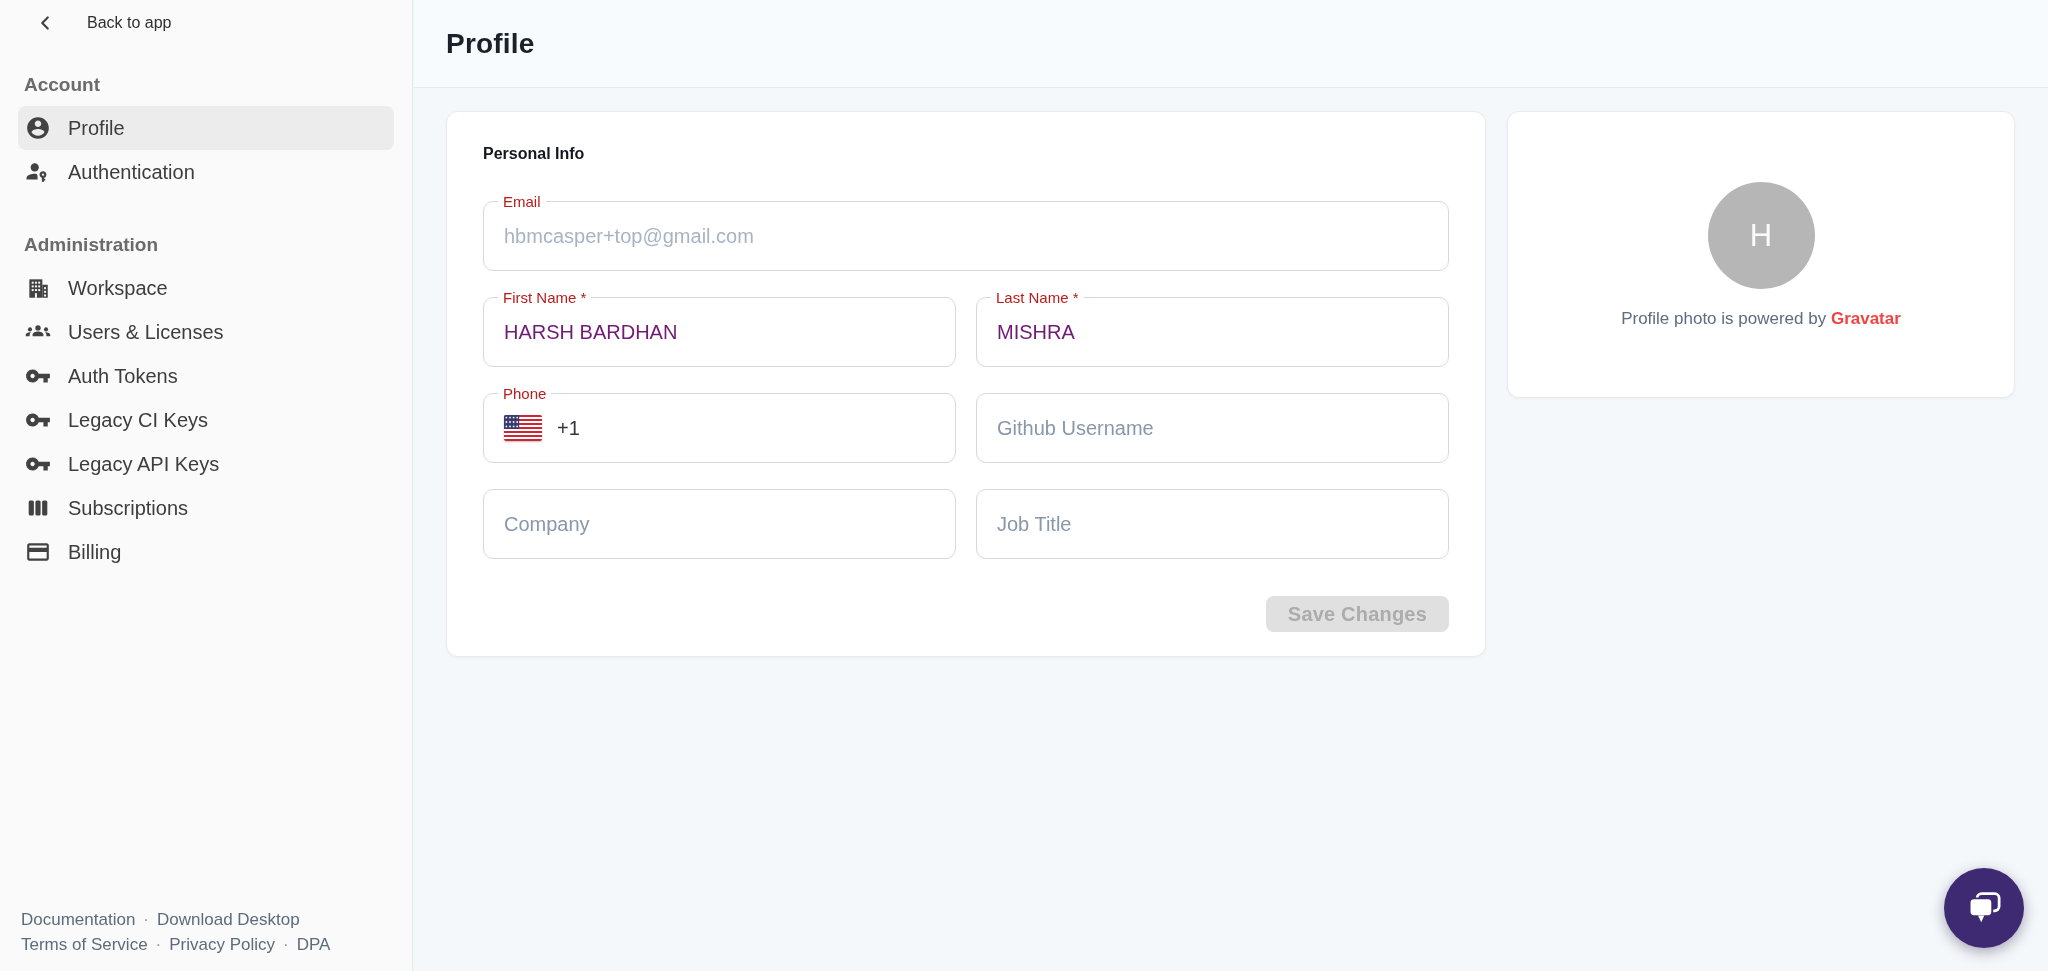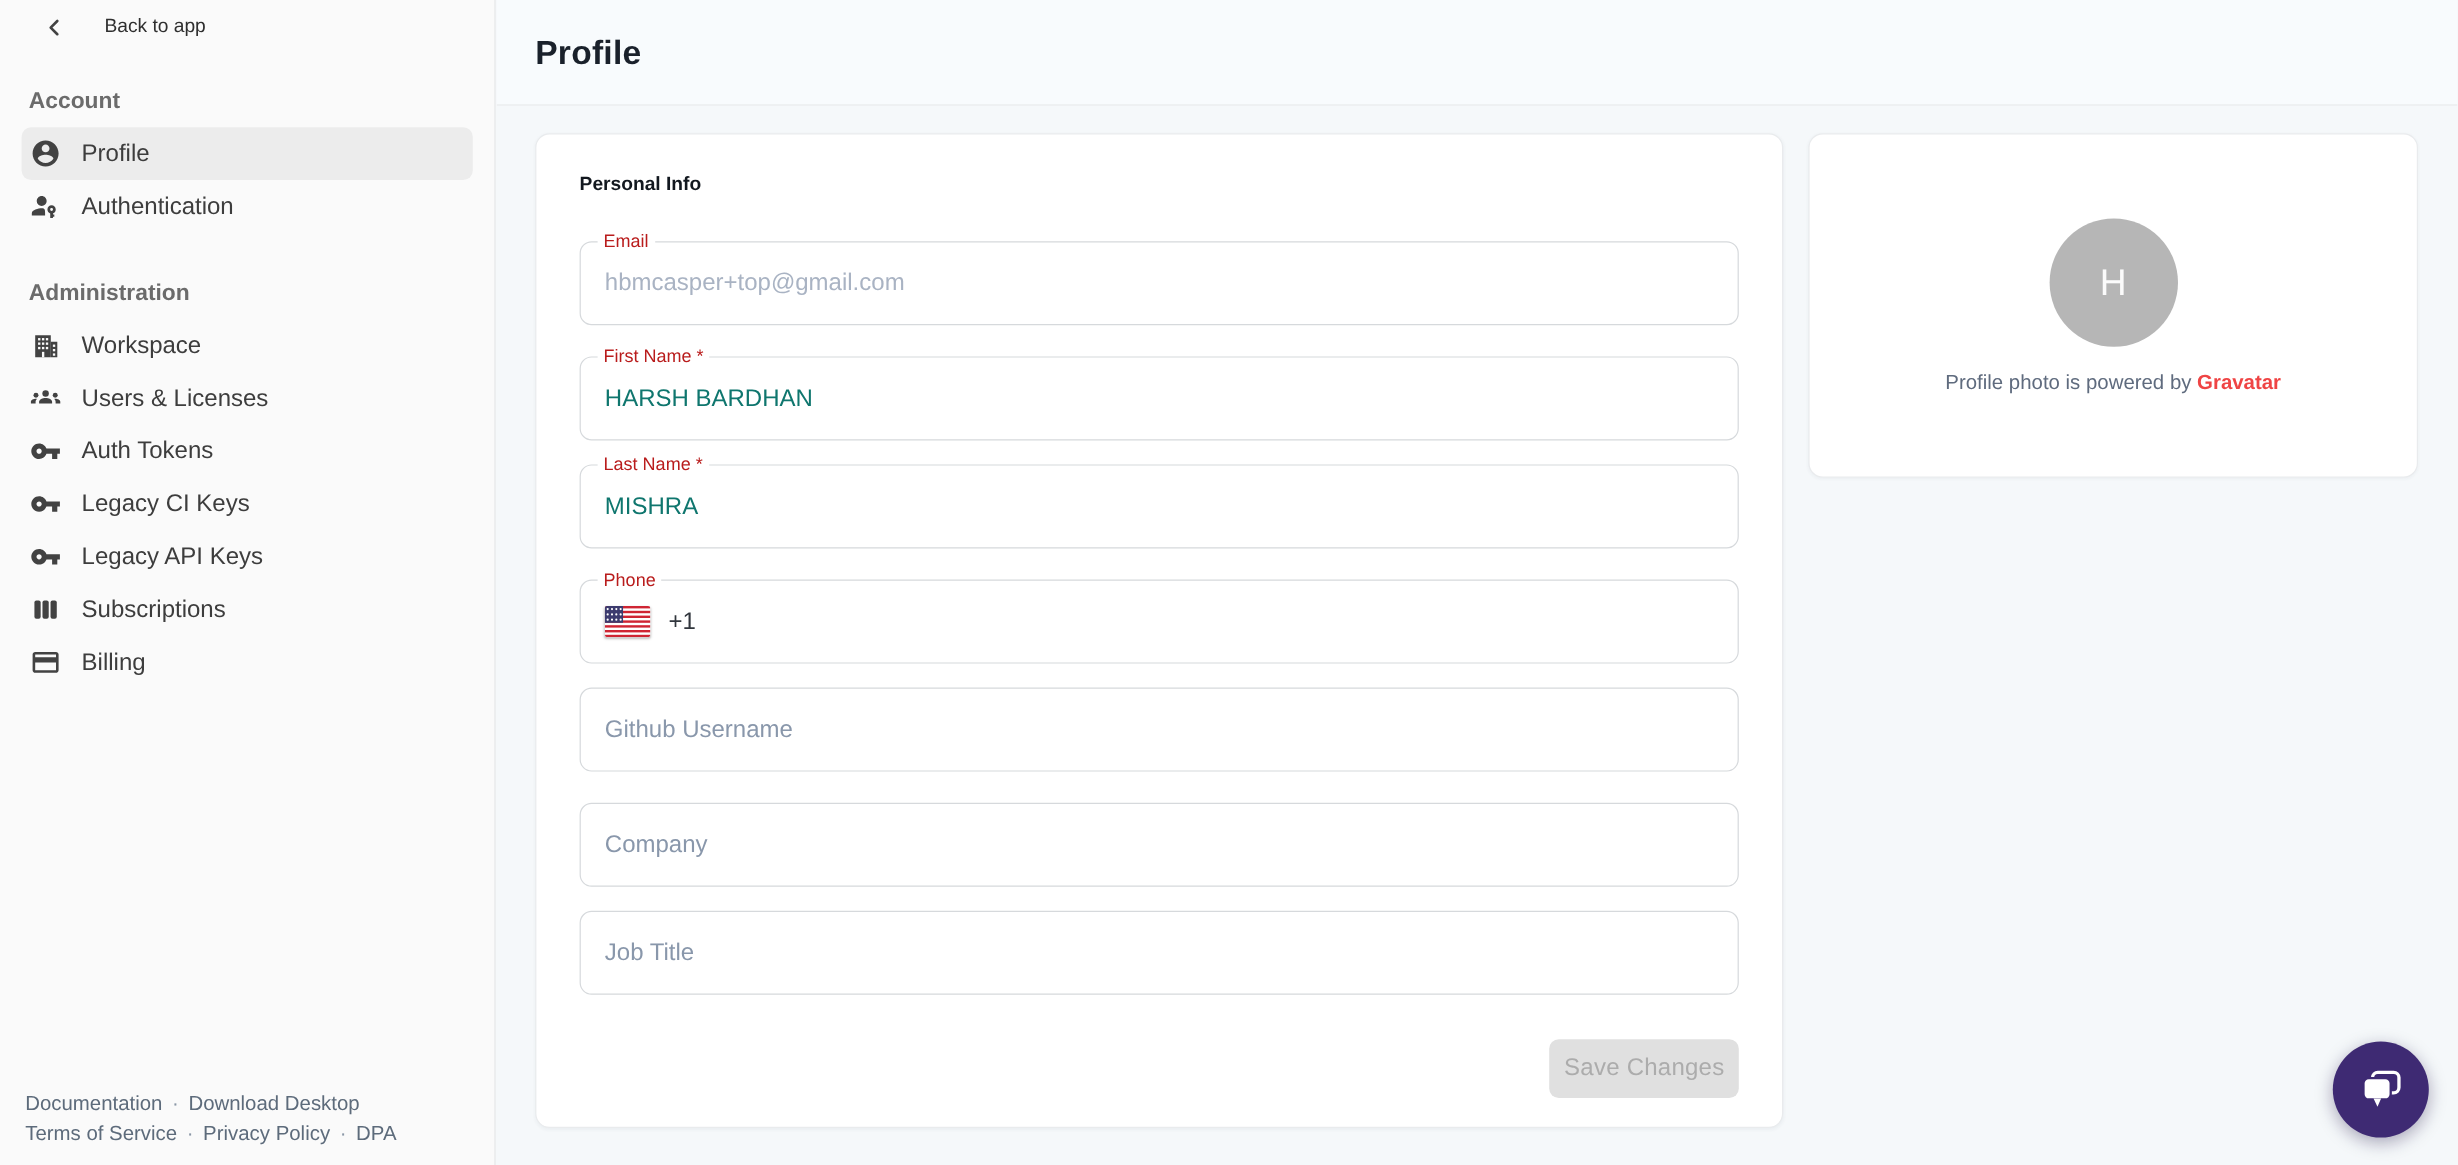--- a/index.html
+++ b/index.html
@@ -62,43 +62,43 @@
   .card.gravatar { flex:1; height:287px; display:flex; flex-direction:column; align-items:center; }
 
   .card-title { font-size:16px; font-weight:bold; color:#12181f; margin-bottom:38px; }
 
   .field {
     position:relative; background:#fff;
     border:1px solid #d6d9dc; border-radius:10px;
     height:70px; display:flex; align-items:center;
   }
   .field-row { margin-bottom:26px; }
-  .two-col { display:grid; grid-template-columns:1fr; gap:20px; margin-bottom:26px; }
+  .two-col { display:grid; grid-template-columns:1fr 1fr; gap:20px; margin-bottom:26px; }
   .notch-label {
     position:absolute; top:-9px; left:14px;
     background:#fff; padding:0 5px;
     font-size:15px; color:#b91c1c; white-space:nowrap;
   }
   .field input {
     border:none; outline:none; background:transparent;
     width:100%; height:100%; padding:0 20px;
-    font-size:20px; color:#0f766e; font-family:"Liberation Sans", sans-serif;
+    font-size:20px; color:#701a75; font-family:"Liberation Sans", sans-serif;
   }
   .field input::placeholder { color:#8997ab; opacity:1; }
   .field input.muted { color:#a9b3c3; }
   .phone-flex { padding-left:20px; }
   .flag { width:38px; height:26px; flex:0 0 38px; border-radius:2px; box-shadow:0 1px 2px rgba(0,0,0,.25); }
   .field input.dial { padding-left:15px; color:#31363d; }
 
   .save-row { display:flex; justify-content:flex-end; margin-top:37px; }
   .save-btn {
     background:#e0e0e0; color:#acacac;
     border:none; border-radius:8px;
-    height:49px; padding:0 12px;
-    font-size:20px; font-weight:400; font-family:"Liberation Sans", sans-serif;
+    height:36px; padding:0 22px;
+    font-size:20px; font-weight:700; font-family:"Liberation Sans", sans-serif;
     cursor:default; letter-spacing:.2px;
   }
 
   .avatar {
     margin-top:70px; width:107px; height:107px; border-radius:50%;
     background:#b6b6b6; color:#fbfbfb;
     display:flex; align-items:center; justify-content:center;
     font-size:31px;
   }
   .gravatar-caption { margin-top:20px; font-size:17px; color:#5f6b7e; }

